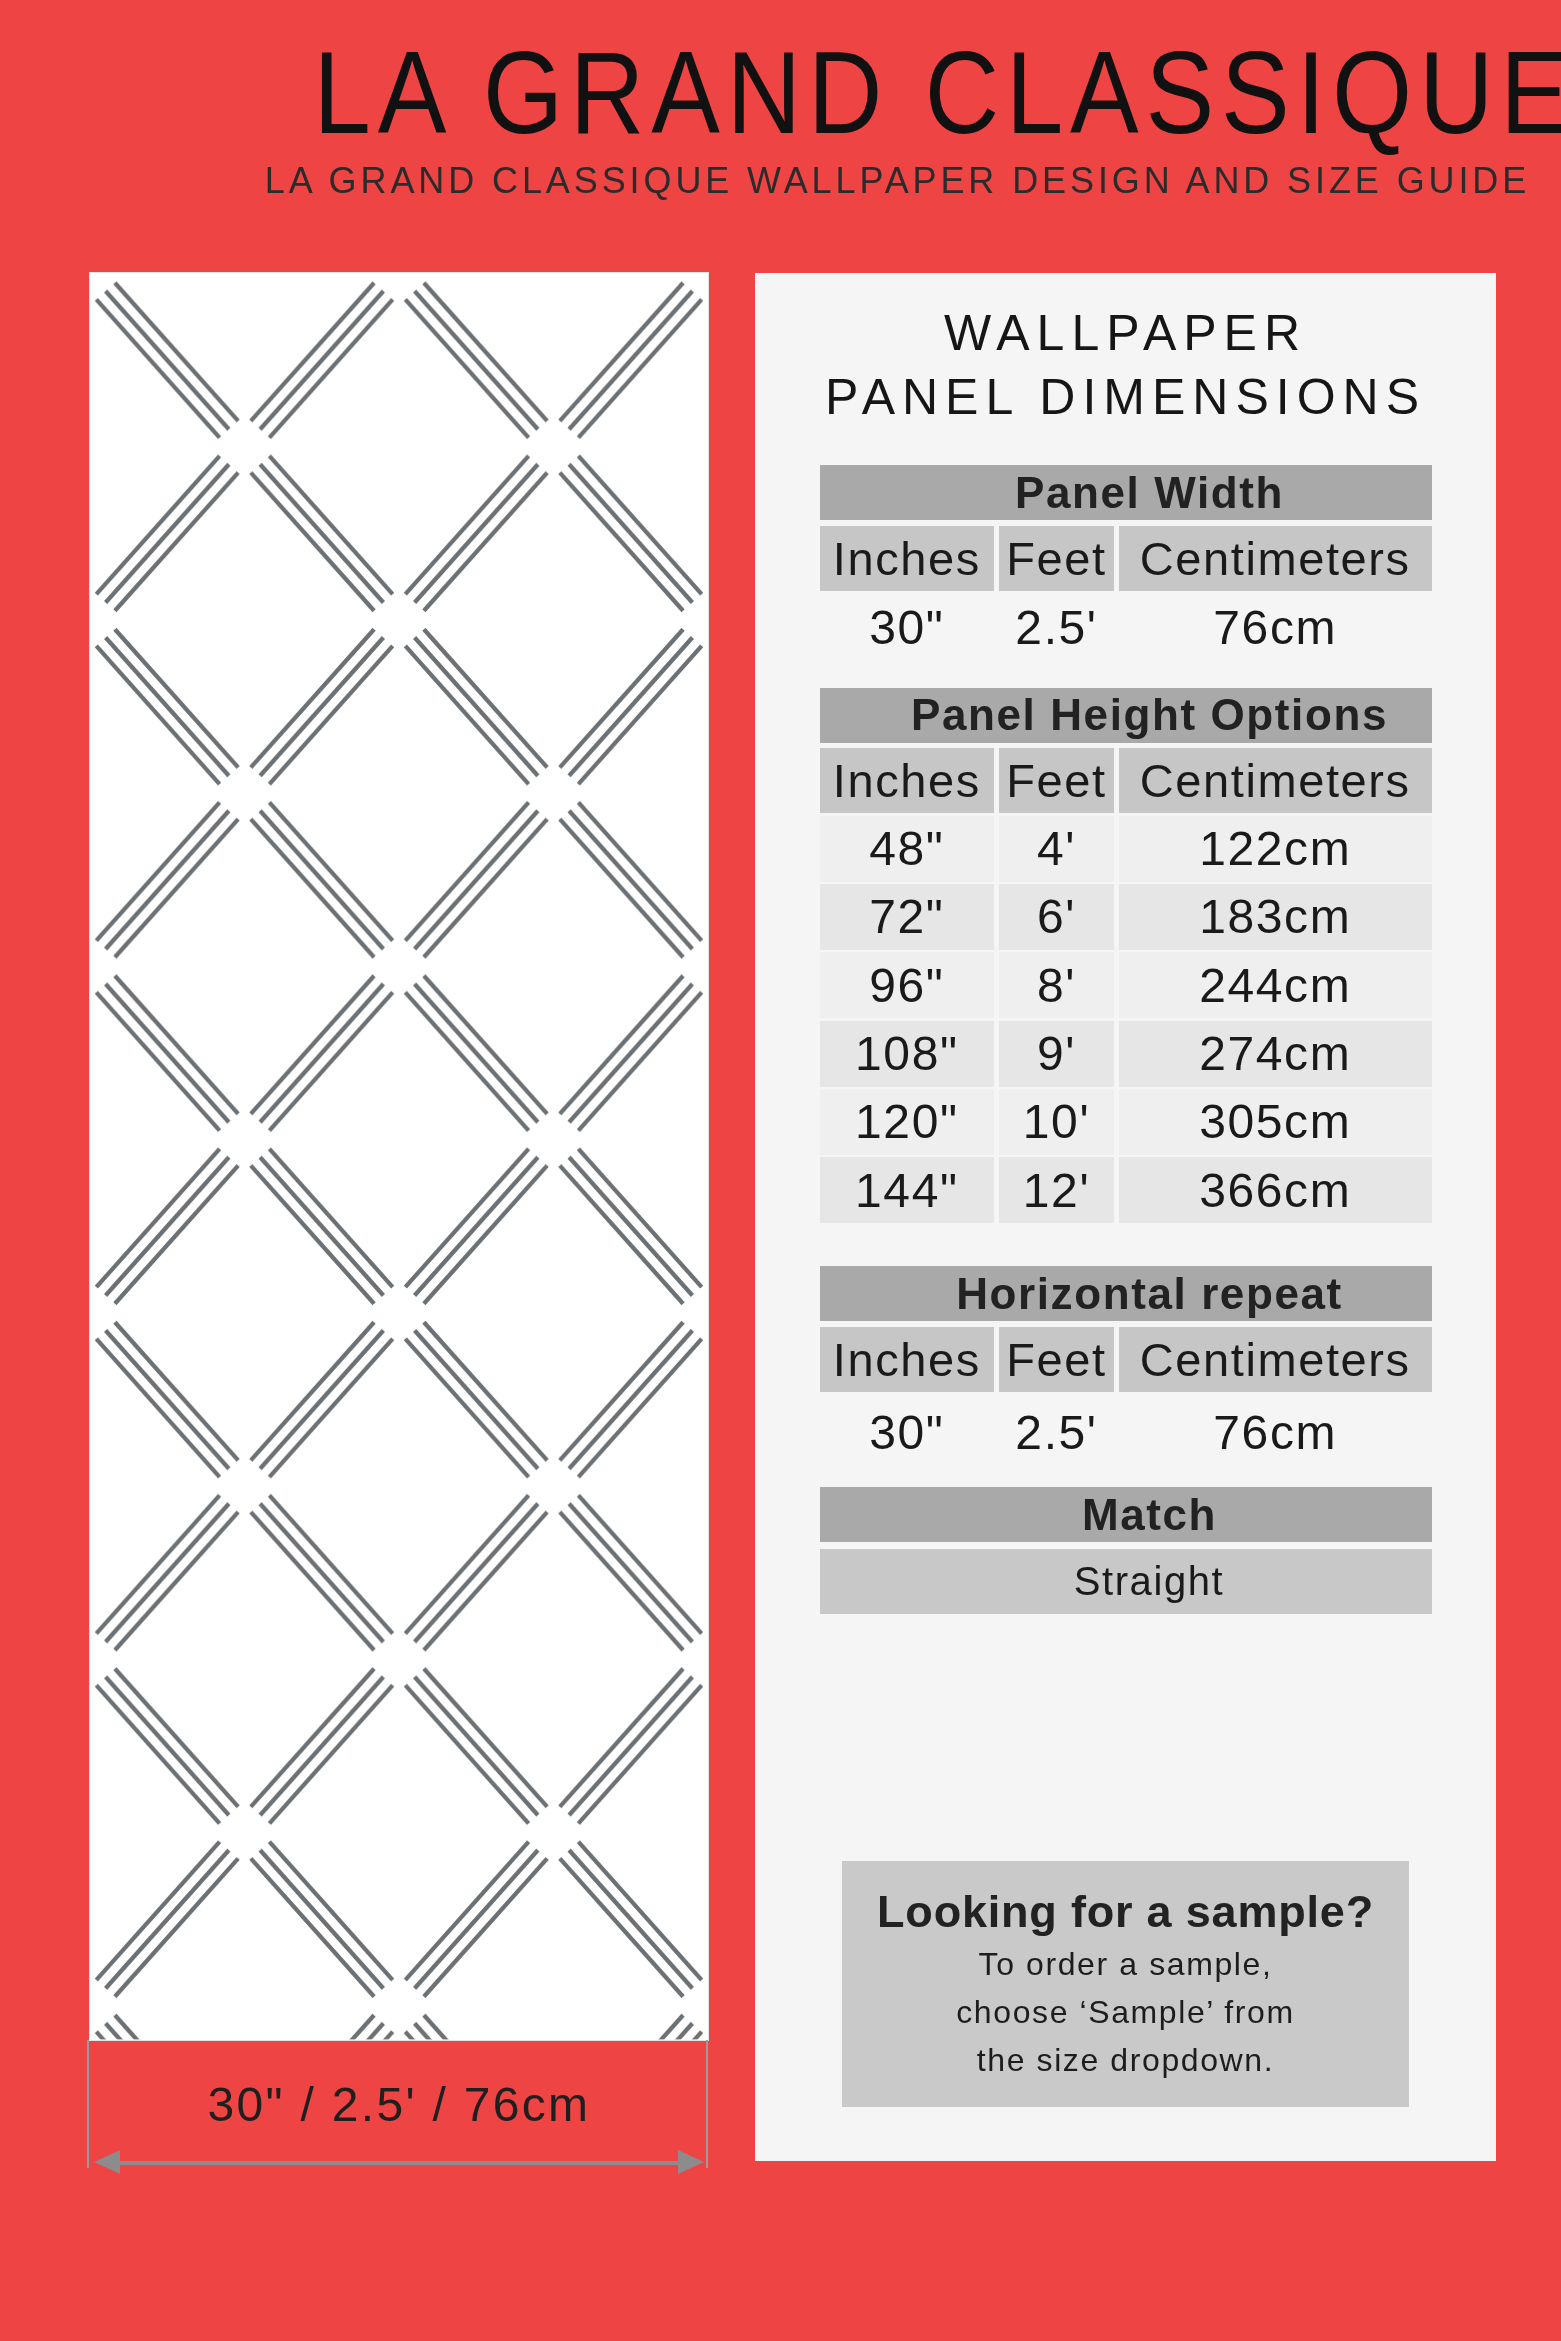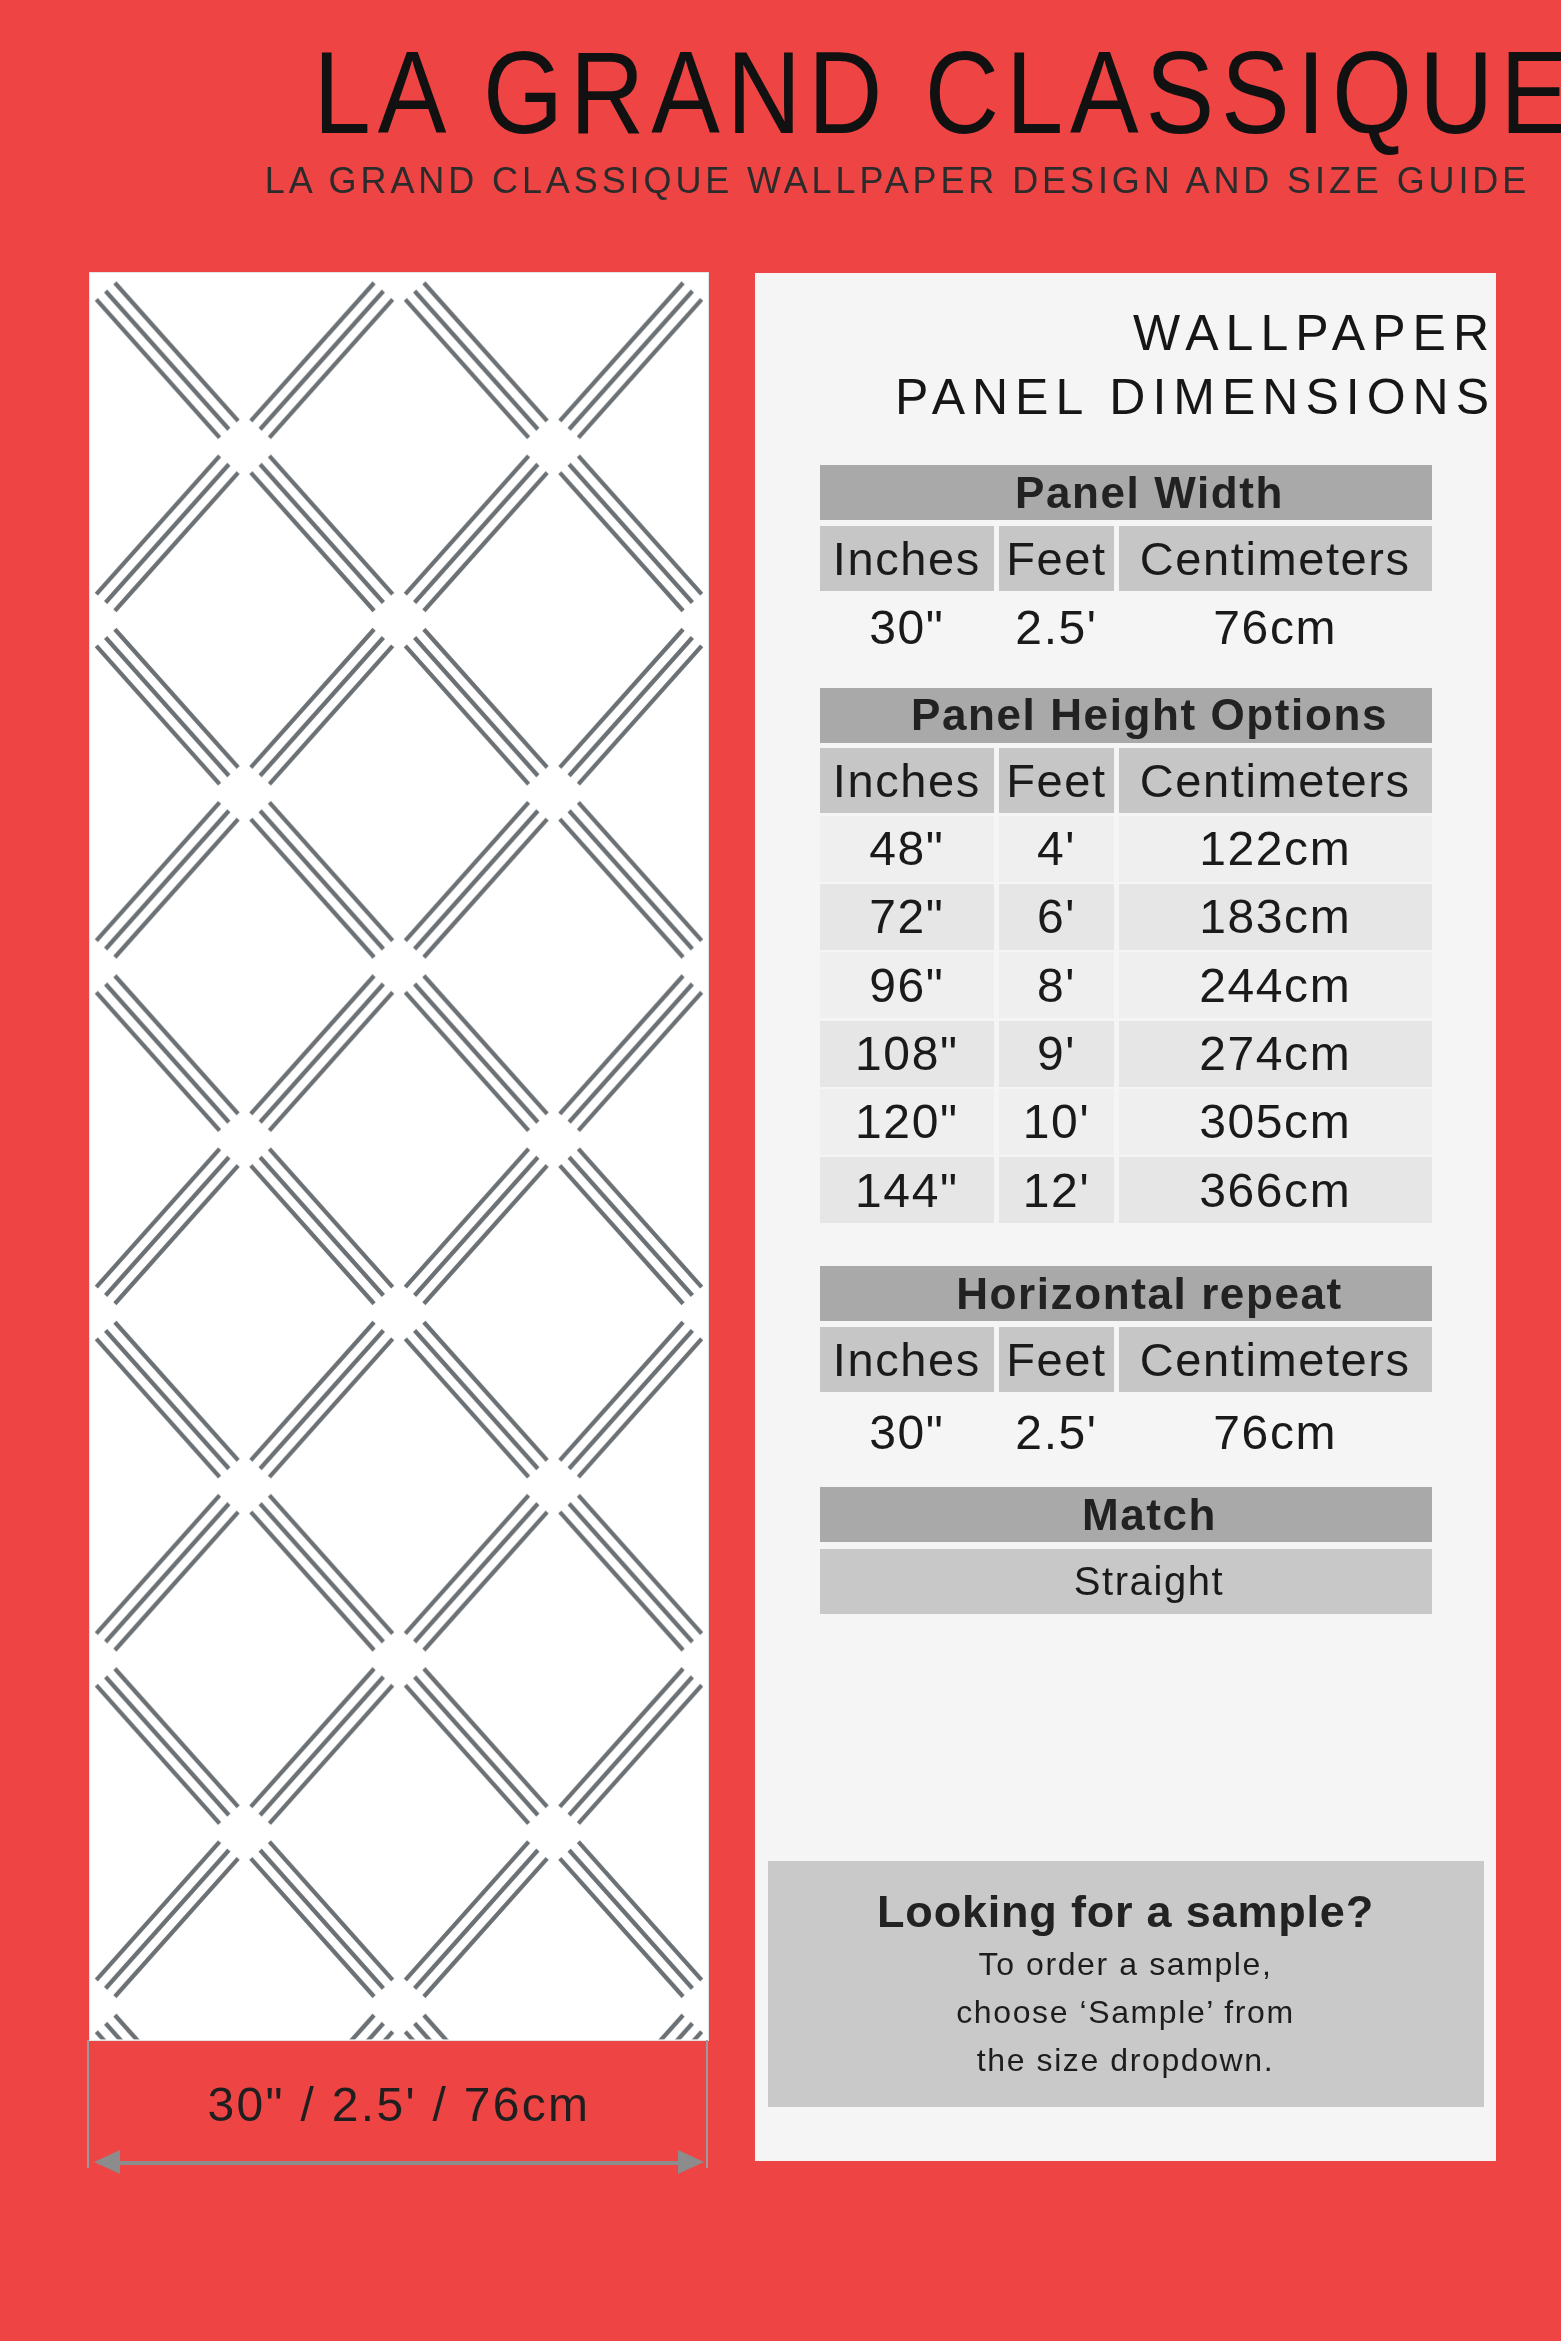--- a/index.html
+++ b/index.html
@@ -31,21 +31,21 @@
   .arrow{position:relative;height:26.5px;margin-top:17px;}
   .abar{position:absolute;left:11px;right:11px;top:11.7px;height:3.9px;background:#8c8c8c;}
   .ah{position:absolute;top:0.8px;width:0;height:0;border-top:12.5px solid transparent;border-bottom:12.5px solid transparent;}
   .ah-l{left:4.7px;border-right:26.5px solid #8c8c8c;}
   .ah-r{right:4.7px;border-left:26.5px solid #8c8c8c;}
   
   .info{
     position:absolute;left:755px;top:273px;width:741px;height:1888px;
     background:#f5f5f5;box-sizing:border-box;padding-top:28px;
   }
-  .info-title{margin:0;text-align:right;font-weight:300;font-size:50px;line-height:64px;letter-spacing:7px;color:#161616;}
+  .info-title{margin:0;text-align:center;font-weight:300;font-size:50px;line-height:64px;letter-spacing:7px;color:#161616;}
   .tbl{width:612px;margin:0 auto;}
   .sec-bar{
     height:55px;background:#a9a9a9;display:flex;align-items:center;justify-content:center;
     font-size:44px;font-weight:700;letter-spacing:1.6px;color:#222222;padding-left:48px;
   }
   .row3{display:grid;grid-template-columns:224fr 148fr 401fr;column-gap:4.7px;text-align:right;}
   .cell{display:flex;align-items:center;justify-content:center;letter-spacing:1.6px;}
   .chead{height:65px;background:#c6c6c6;font-size:47px;font-weight:300;color:#1a1a1a;}
   .v{font-size:48px;font-weight:300;color:#1a1a1a;}
   .vals-pw .v{height:74px;}
@@ -57,21 +57,21 @@
   .mt-pw{margin-top:36px;}
   .gap7{margin-top:5.5px;}
   .gap8{margin-top:6.2px;}
   .gap3{margin-top:2.3px;}
   .mt-pho{margin-top:23.4px;}
   .mt-hrp{margin-top:43px;}
   .mt-match{margin-top:19.5px;}
   .straight-row{height:65px;background:#c8c8c8;display:flex;align-items:center;justify-content:center;
     font-size:40px;font-weight:300;letter-spacing:1.6px;color:#1a1a1a;padding-left:47px;}
   .sample{
-    width:716px;margin:247px auto 0 auto;background:#c9c9c9;box-sizing:border-box;
+    width:567px;margin:247px auto 0 auto;background:#c9c9c9;box-sizing:border-box;
     padding:23.4px 14px;text-align:center;
   }
   .sample-title{font-size:45px;line-height:56px;font-weight:700;letter-spacing:0.8px;color:#222222;}
   .sample-line{font-size:32px;line-height:48px;font-weight:300;letter-spacing:1.6px;color:#1d1d1d;}
 </style>
 </head>
 <body>
 
 <div id="page">
 

